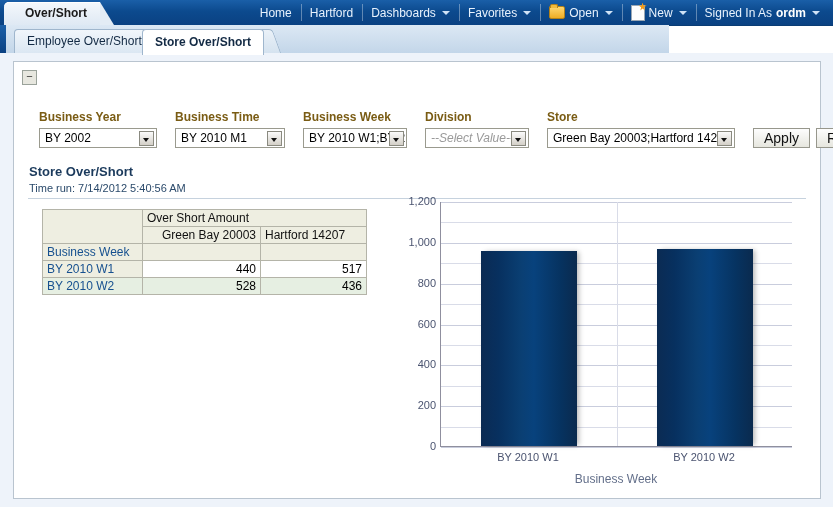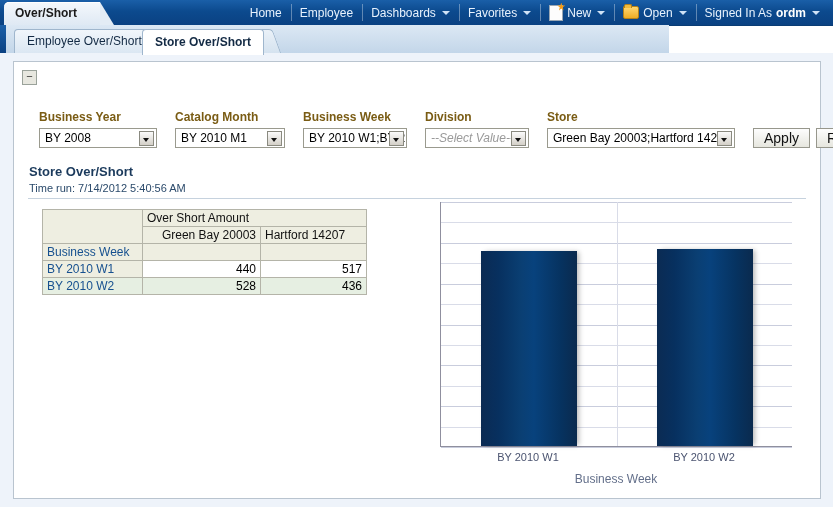--- a/index.html
+++ b/index.html
@@ -24,21 +24,21 @@
     border-top-left-radius:5px;
     box-shadow:inset 0 1px 0 #fff;
   }
   .brandtab:after{
     content:"";position:absolute;right:-14px;top:0;width:0;height:0;
     border-style:solid;border-width:0 14px 23px 0;
     border-color:transparent transparent #e3ecf5 transparent;
   }
   .brandtab span{
     position:relative;z-index:2;display:block;line-height:23px;
-    padding-left:11px;font-weight:bold;font-size:12px;color:#1a1a1a;
+    padding-left:21px;font-weight:bold;font-size:12px;color:#1a1a1a;
     white-space:nowrap;
   }
   .gnav{
     position:absolute;right:4px;top:0;height:25px;
     display:flex;align-items:flex-end;
   }
   .gnav .gitem{
     position:relative;display:flex;align-items:center;gap:4px;
     height:25px;padding:0 9px;color:#e8f2fd;font-size:12px;white-space:nowrap;
   }
@@ -244,38 +244,38 @@
 
   <div class="globalbar">
     <div class="brandtab">
       <span>Over/Short</span>
     </div>
     <div class="gnav">
       <div class="gitem">
         <span>Home</span>
       </div>
       <div class="gitem">
-        <span>Employee</span>
+        <span>Hartford</span>
       </div>
       <div class="gitem">
         <span>Dashboards</span>
         <span class="caret"></span>
       </div>
       <div class="gitem">
         <span>Favorites</span>
         <span class="caret"></span>
       </div>
       <div class="gitem">
+        <span class="ic-folder"></span>
+        <span>Open</span>
+        <span class="caret"></span>
+      </div>
+      <div class="gitem">
         <span class="ic-new"></span>
         <span>New</span>
-        <span class="caret"></span>
-      </div>
-      <div class="gitem">
-        <span class="ic-folder"></span>
-        <span>Open</span>
         <span class="caret"></span>
       </div>
       <div class="gitem">
         <span>Signed In As</span>
         <b>ordm</b>
         <span class="caret"></span>
       </div>
     </div>
   </div>
 
@@ -301,26 +301,26 @@
 
   <div class="content">
     <div class="card">
 
       <div class="collapser">−</div>
 
       <div class="prompts">
         <div class="pfield">
           <div class="plabel">Business Year</div>
           <div class="pselect w-year">
-            <span class="val">BY 2008</span>
+            <span class="val">BY 2002</span>
             <span class="arrow"></span>
           </div>
         </div>
         <div class="pfield">
-          <div class="plabel">Catalog Month</div>
+          <div class="plabel">Business Time</div>
           <div class="pselect w-month">
             <span class="val">BY 2010 M1</span>
             <span class="arrow"></span>
           </div>
         </div>
         <div class="pfield">
           <div class="plabel">Business Week</div>
           <div class="pselect w-week">
             <span class="val">BY 2010 W1;BY 2</span>
             <span class="arrow"></span>
@@ -375,20 +375,29 @@
         <tr>
           <td class="pv-rowlbl alt">BY 2010 W2</td>
           <td class="pv-num alt">528</td>
           <td class="pv-num alt">436</td>
         </tr>
       </tbody>
         </table>
 
       <div class="chart">
         <div class="ylab">Over Short Amount</div>
+        <div class="yticks" id="yticks">
+            <div class="ytick" style="top: 0px;">1,200</div>
+            <div class="ytick" style="top: 40.8333px;">1,000</div>
+            <div class="ytick" style="top: 81.6667px;">800</div>
+            <div class="ytick" style="top: 122.5px;">600</div>
+            <div class="ytick" style="top: 163.333px;">400</div>
+            <div class="ytick" style="top: 204.167px;">200</div>
+            <div class="ytick" style="top: 245px;">0</div>
+          </div>
         <div class="plot" id="plot">
             <div class="gline major" style="top: 245px;"></div>
             <div class="gline" style="top: 224.583px;"></div>
             <div class="gline major" style="top: 204.167px;"></div>
             <div class="gline" style="top: 183.75px;"></div>
             <div class="gline major" style="top: 163.333px;"></div>
             <div class="gline" style="top: 142.917px;"></div>
             <div class="gline major" style="top: 122.5px;"></div>
             <div class="gline" style="top: 102.083px;"></div>
             <div class="gline major" style="top: 81.6667px;"></div>

